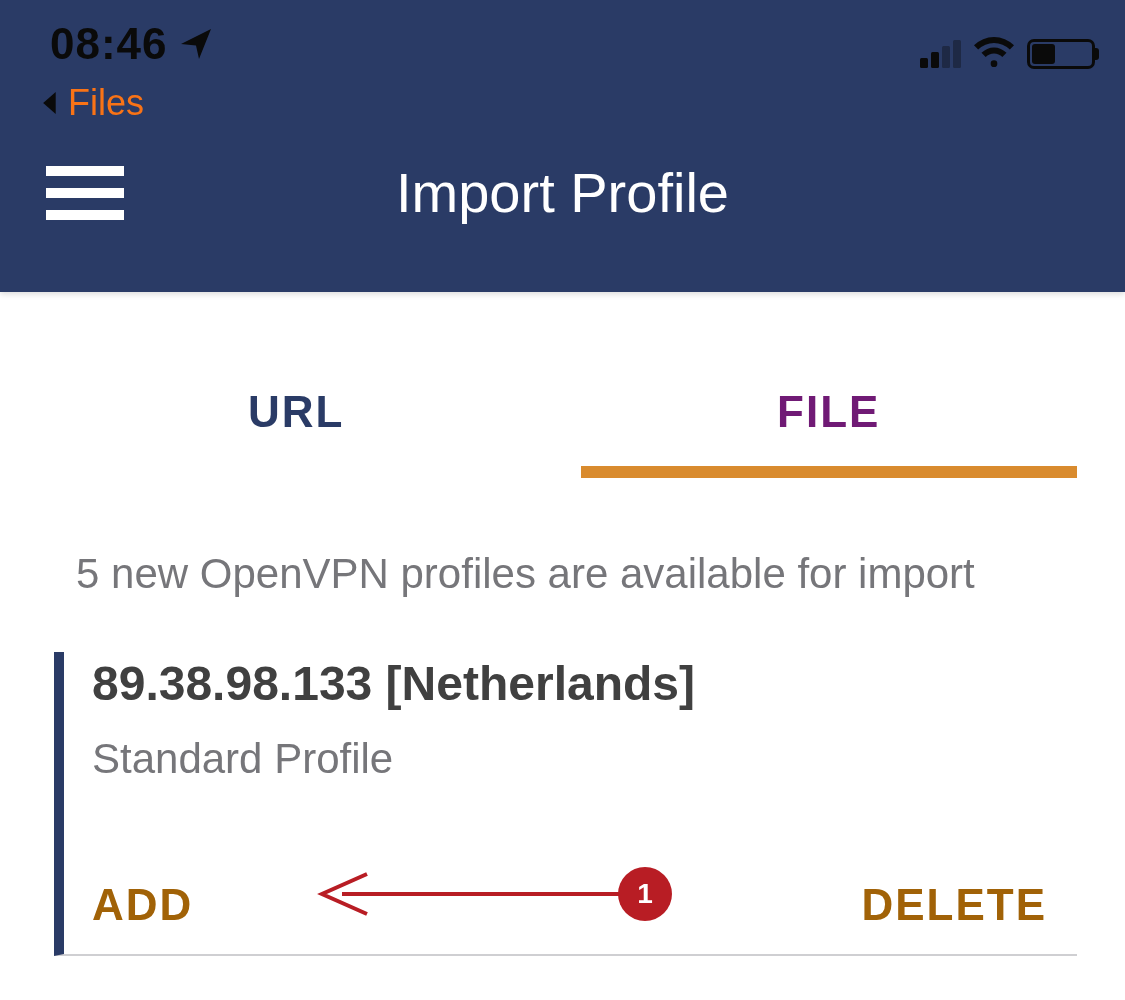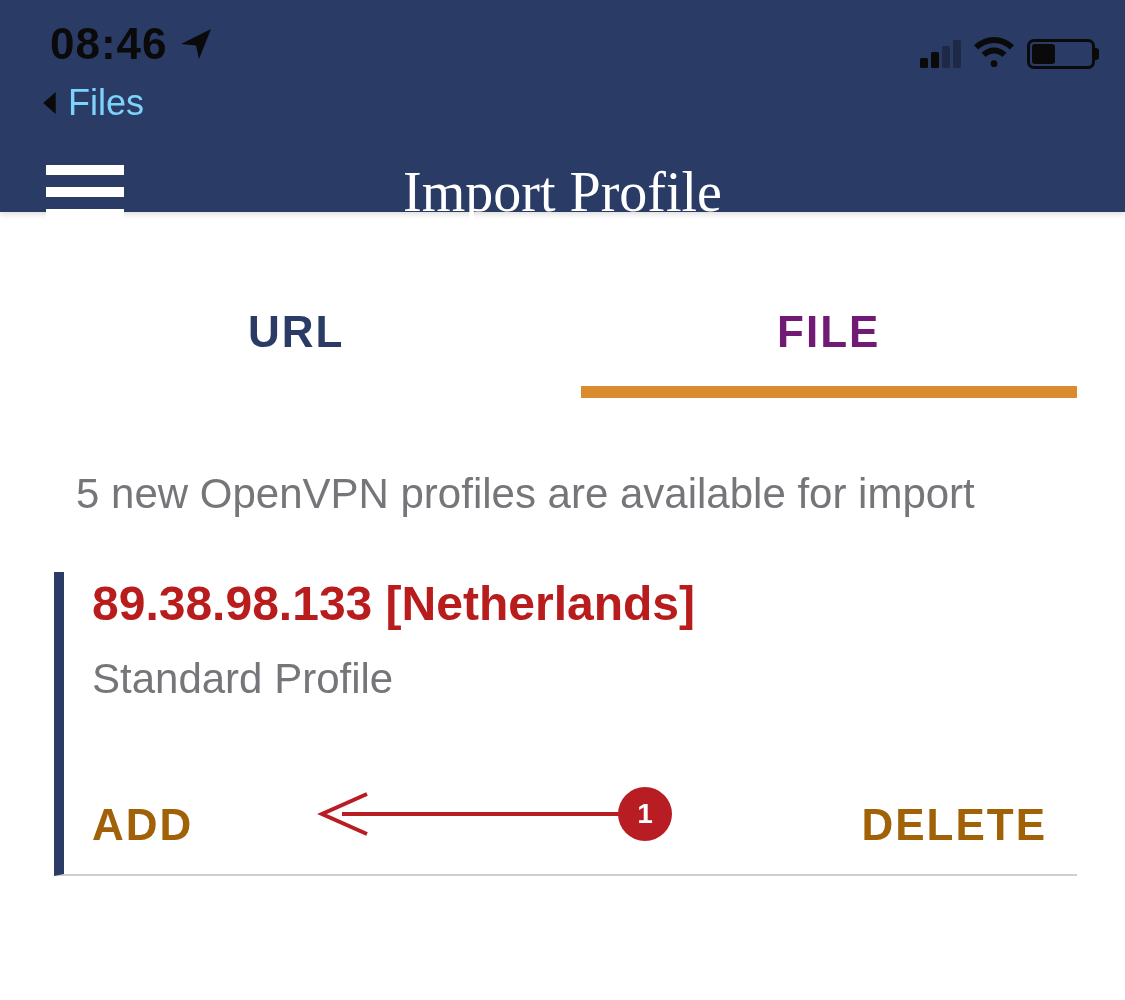--- a/index.html
+++ b/index.html
@@ -5,21 +5,21 @@
     * { margin: 0; padding: 0; box-sizing: border-box; }
     body {
       width: 1125px;
       height: 1000px;
       font-family: -apple-system, BlinkMacSystemFont, "Segoe UI", sans-serif;
       background: #fff;
       overflow: hidden;
     }
     .header-bar {
       background: #2a3b66;
-      height: 212px;
+      height: 292px;
       position: relative;
       box-shadow: 0 2px 6px rgba(0,0,0,0.15);
     }
     .status-bar {
       display: flex;
       align-items: center;
       justify-content: space-between;
       padding: 18px 30px 0 50px;
       height: 70px;
     }
@@ -72,30 +72,29 @@
     .battery-fill { height: 100%; background: #0a0a0a; border-radius: 3px; }
     .back-files {
       display: flex;
       align-items: center;
       gap: 6px;
       padding-left: 40px;
       margin-top: 12px;
     }
     .back-files svg { width: 22px; height: 22px; fill: #0a0a0a; }
     .back-files-text {
-      color: #7dd3fc;
+      color: #f97316;
       font-size: 36px;
       font-weight: 400;
     }
     .nav-row {
       display: flex;
       align-items: center;
       padding: 0 46px;
       margin-top: 36px;
-      font-family: Liberation Serif, serif;
     }
     .hamburger {
       display: flex;
       flex-direction: column;
       gap: 12px;
       cursor: pointer;
     }
     .hamburger-bar { width: 78px; height: 10px; background: #fff; }
     .page-title {
       flex: 1;
@@ -142,21 +141,21 @@
       padding-left: 28px;
     }
     .profile-card {
       margin-top: 54px;
       border-left: 10px solid #2a3b66;
       border-bottom: 2px solid #cfcfd2;
       padding: 4px 0 24px 28px;
       margin-left: 6px;
     }
     .profile-title {
-      color: #b91c1c;
+      color: #404040;
       font-size: 48px;
       font-weight: 700;
     }
     .profile-subtitle {
       margin-top: 24px;
       color: #76767a;
       font-size: 42px;
     }
     .profile-actions {
       display: flex;

